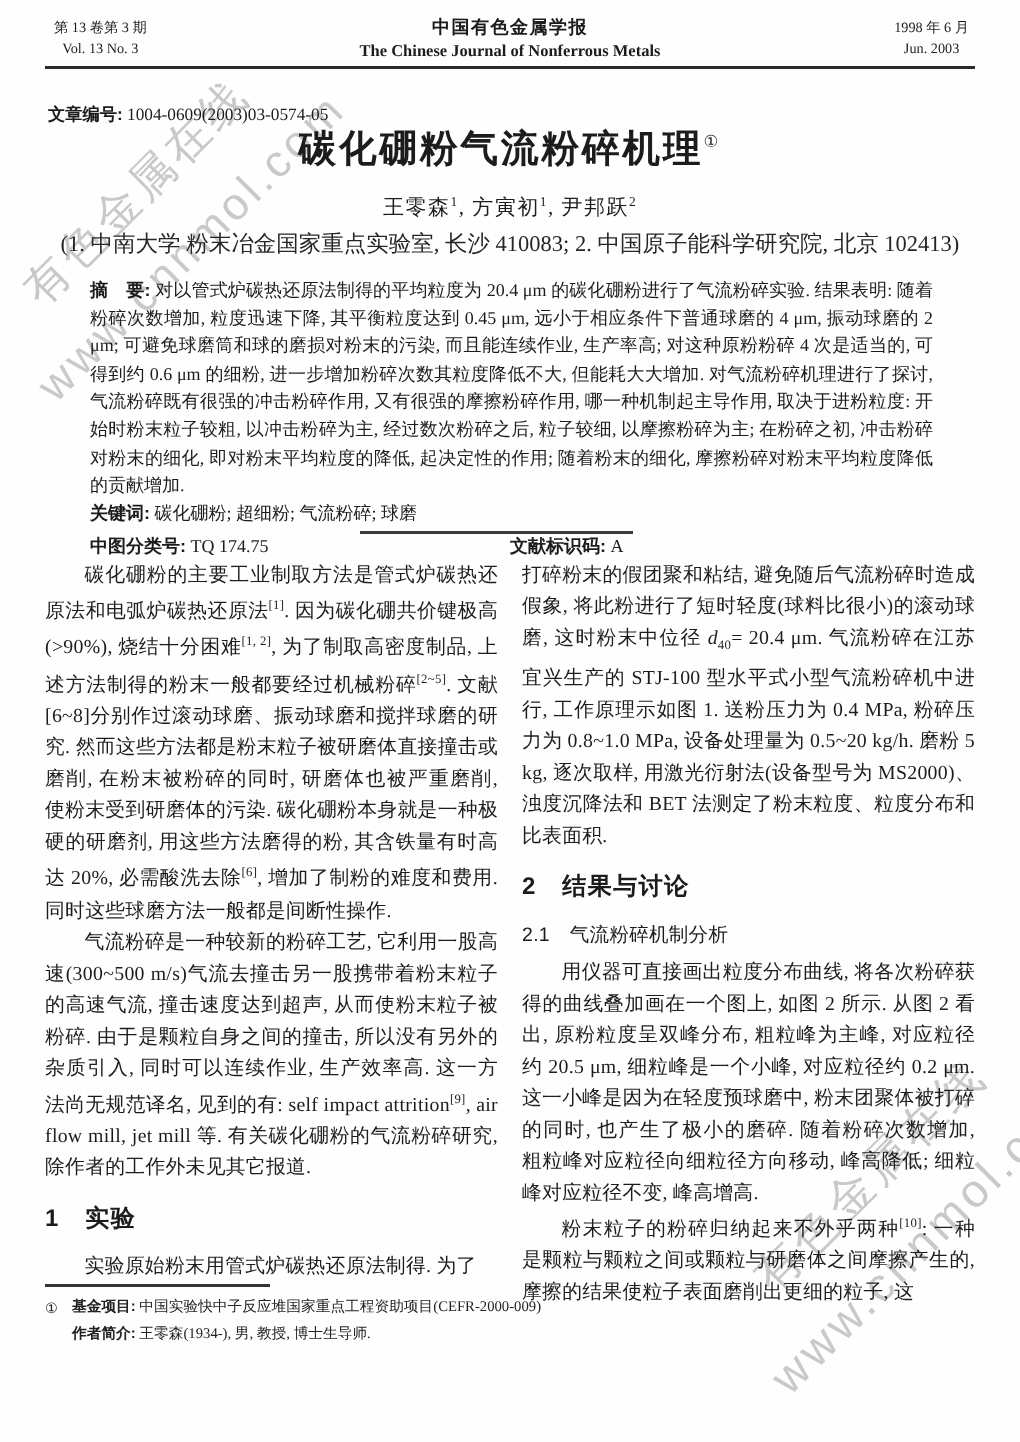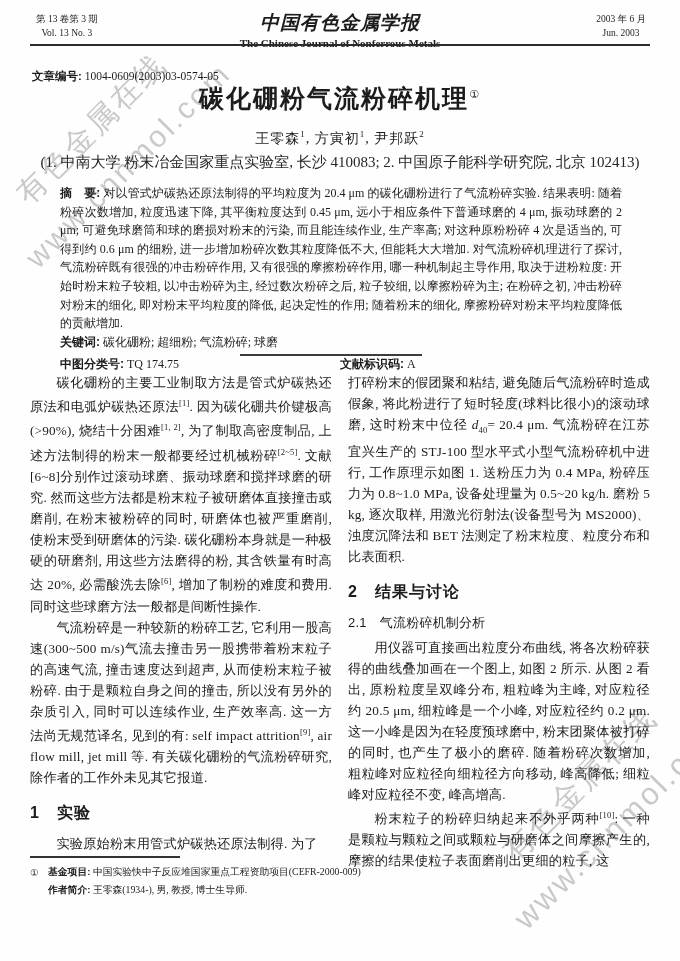--- a/index.html
+++ b/index.html
@@ -19,21 +19,21 @@
     pointer-events:none; white-space:nowrap;
   }
   .wm1 { left:-45px; top:95px;  width:310px; font-size:30px; line-height:52px; letter-spacing:3px; }
   .wm2 { left:435px; top:748px; width:330px; font-size:31px; line-height:56px; letter-spacing:3px; }
 
   .content { position:absolute; inset:0; z-index:1; }
 
   
   .hdr-left  { position:absolute; left:36px;  top:12px; font-size:9.5px; line-height:14px; text-align:center; }
   .hdr-center{ position:absolute; left:0; right:0; top:10px; text-align:center; }
-  .hdr-center .cn { font-size:19px; font-weight:bold; letter-spacing:1px;font-style:italic; }
+  .hdr-center .cn { font-size:12px; font-weight:bold; letter-spacing:1px; }
   .hdr-center .en { font-size:11px; font-weight:bold; margin-top:1px; }
   .hdr-right { position:absolute; right:34px; top:12px; font-size:9.5px; line-height:14px; text-align:center; }
   .hdr-rule  { position:absolute; left:30px; right:30px; top:44px; height:2px; background:#2b2b2b; }
 
   .artnum { position:absolute; left:32px; top:53px; font-size:11.5px;margin-top:16px; }
   .lbl-hei { font-weight:bold; font-family:"Liberation Sans","DejaVu Sans",sans-serif; }
 
   .title {
     position:absolute; left:0; right:0; top:82px; text-align:center;
     font-size:25px; font-weight:bold; letter-spacing:2px;
@@ -96,21 +96,21 @@
 
     <div class="hdr-left">
       <div>第 13 卷第 3 期</div>
       <div>Vol. 13 No. 3</div>
     </div>
     <div class="hdr-center">
       <div class="cn">中国有色金属学报</div>
       <div class="en">The Chinese Journal of Nonferrous Metals</div>
     </div>
     <div class="hdr-right">
-      <div>2003 年 6 月</div>
+      <div>1998 年 6 月</div>
       <div>Jun.  2003</div>
     </div>
     <div class="hdr-rule"></div>
 
     <div class="artnum">
       <span class="lbl-hei">文章编号:</span>
       <span>1004-0609(2003)03-0574-05</span>
     </div>
 
     <div class="title">

